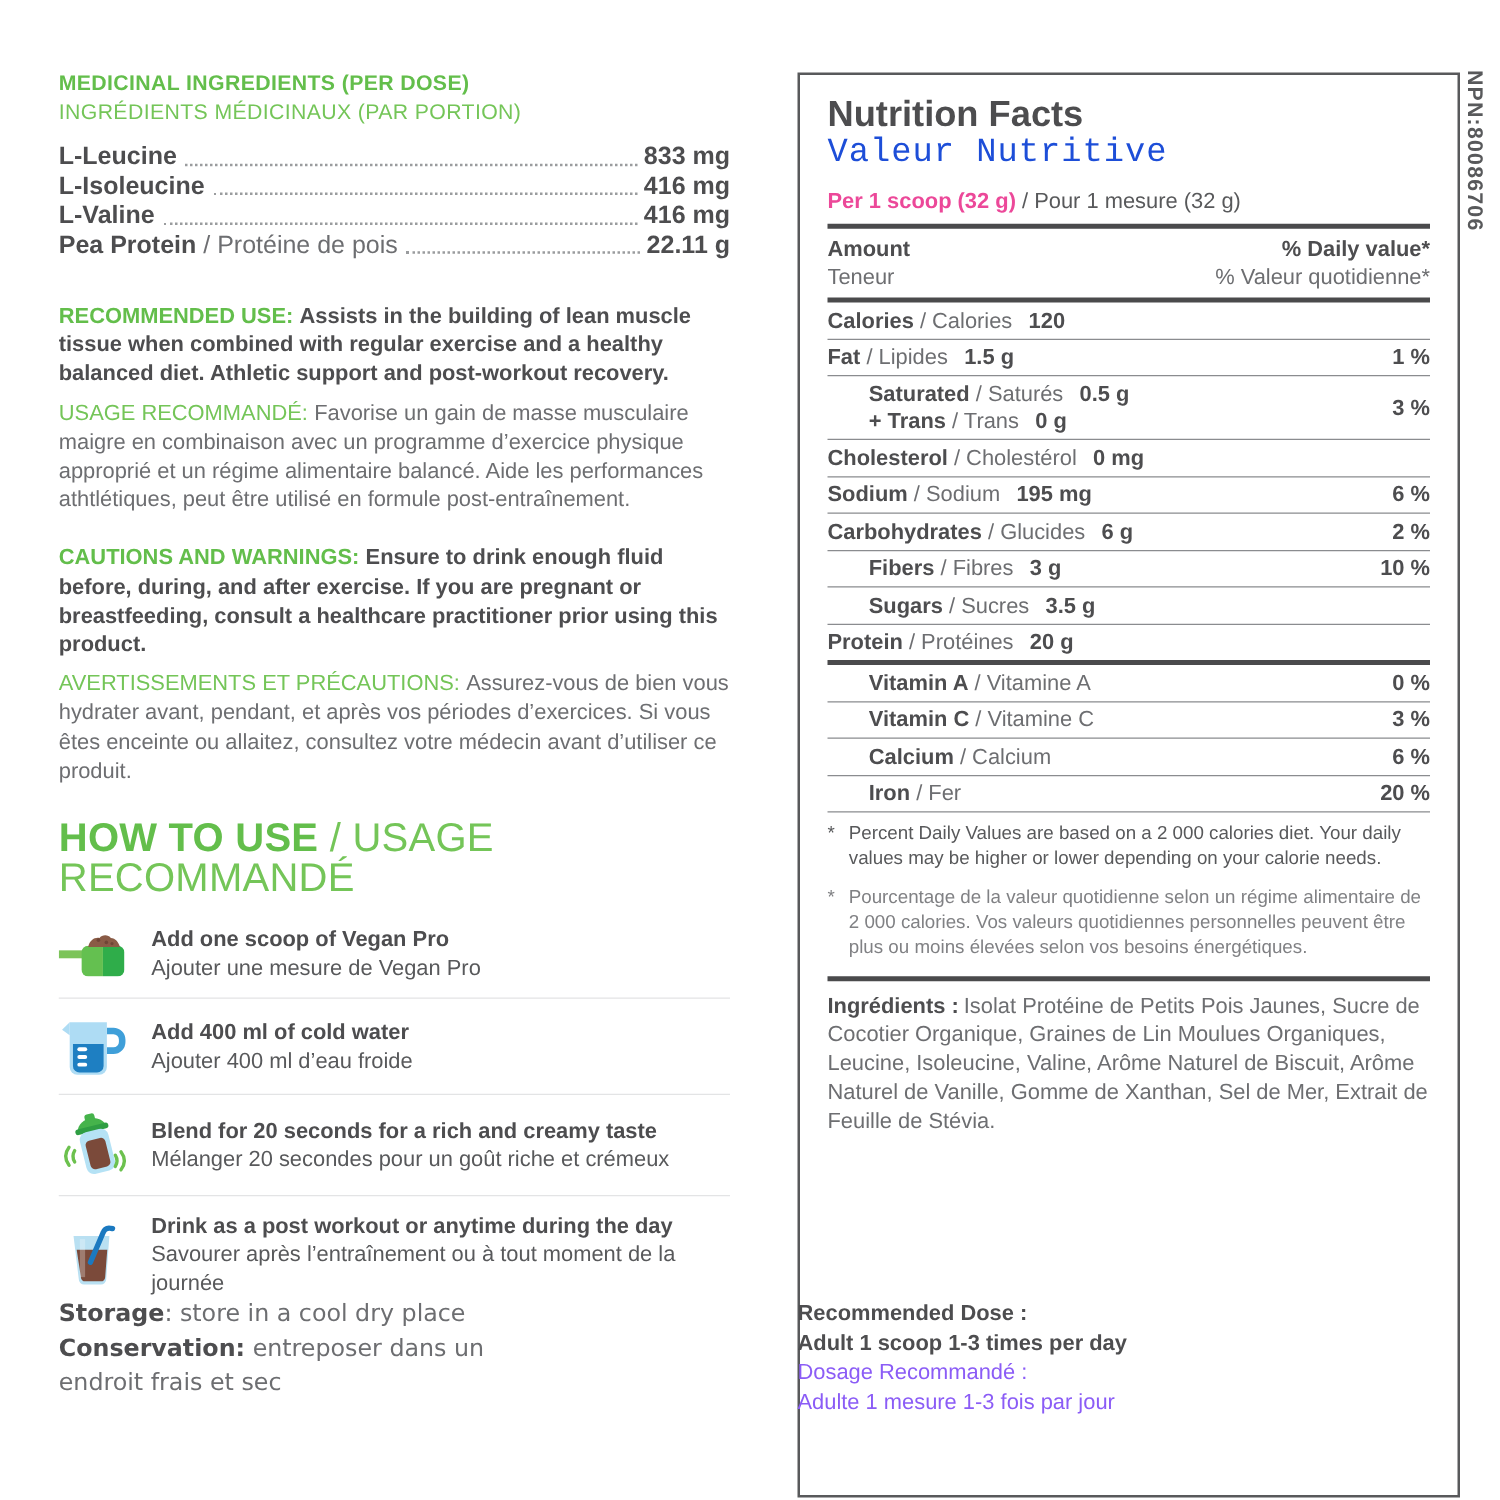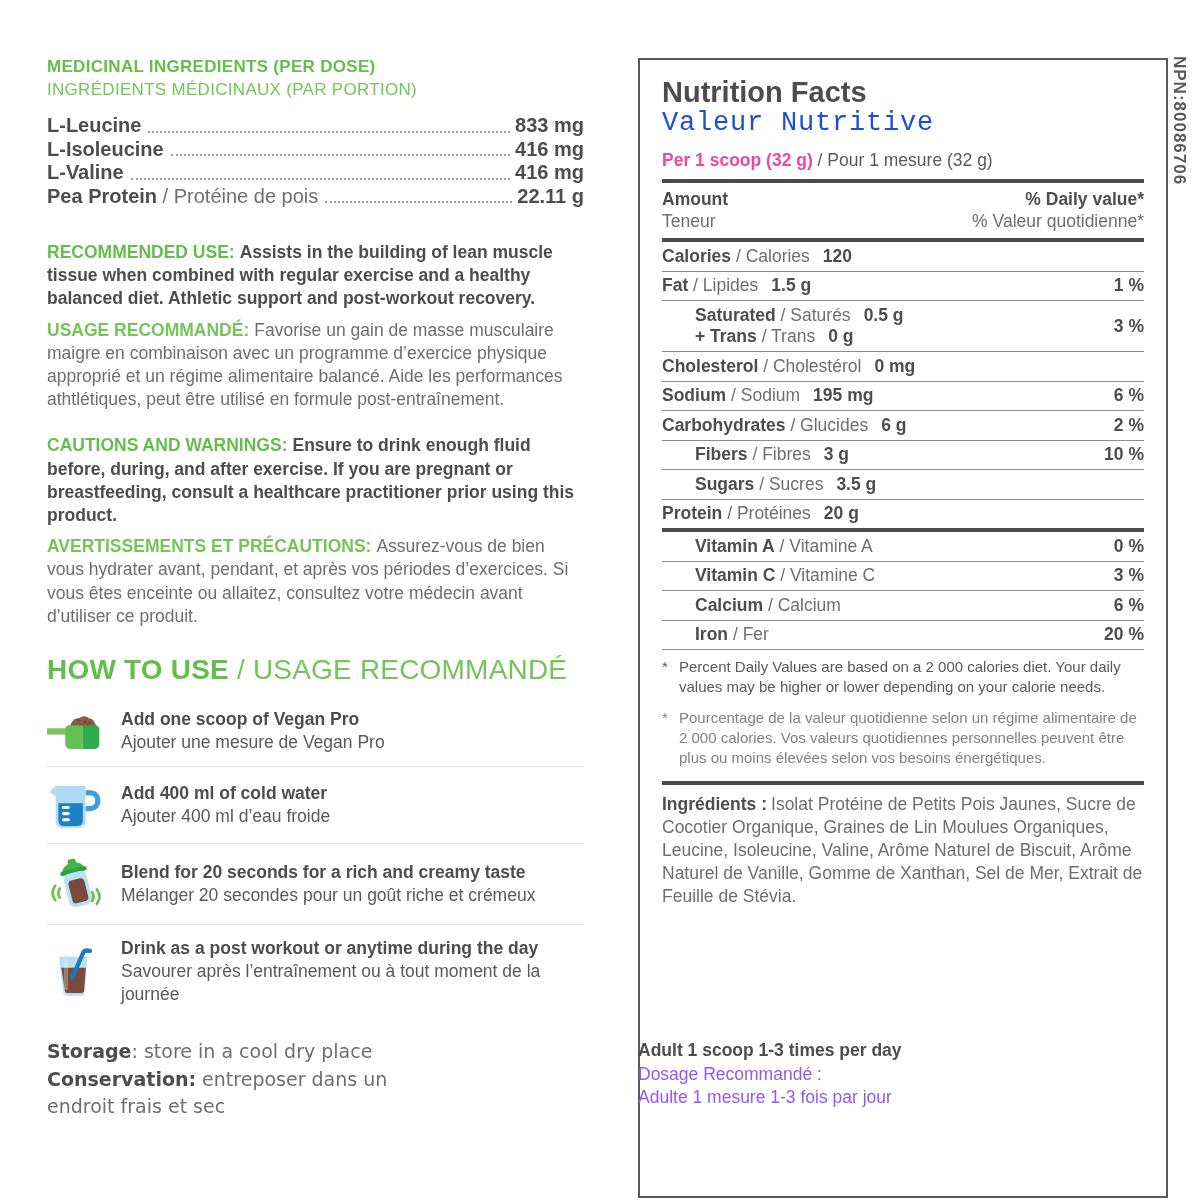--- a/index.html
+++ b/index.html
@@ -16,25 +16,25 @@
   .med-en { font-weight:700; color:#4D4D4F; white-space:nowrap; }
   .med-sep { color:#6D6E71; white-space:pre; }
   .med-fr { color:#6D6E71; white-space:nowrap; }
   .leader { flex:1; border-bottom:2px dotted #9A9C9E; margin:0 5px 5px 7px; min-width:20px; }
   .med-val { font-weight:700; color:#4D4D4F; white-space:nowrap; }
 
   .para { font-size:17.5px; line-height:23.2px; }
   .pt34 { margin-top:33px; } .pt7 { margin-top:8px; } .pt23 { margin-top:23px; }
   .plabel { margin-right:5px; }
   .g-bold { color:#63BE4B; font-weight:700; }
-  .g-reg  { color:#74C558; font-weight:700;text-align:right; }
+  .g-reg  { color:#74C558; font-weight:400;text-align:right; }
   .dark-bold { color:#4D4D4F; font-weight:700; }
   .gray-reg  { color:#6D6E71; font-weight:400; }
 
-  .htu { margin-top:26px; font-size:28px; line-height:32px; letter-spacing:.2px; }
+  .htu { margin-top:26px; font-size:32px; line-height:32px; letter-spacing:.2px; }
   .htu-en { color:#63BE4B; font-weight:700; }
   .htu-sep { color:#74C558; font-weight:400; }
   .htu-fr { color:#74C558; font-weight:400; }
 
   #steps { margin-top:10px; }
   .step { display:flex; align-items:center; padding:12px 0; }
   .step + .step { border-top:1.5px solid #E3E4E5; }
   .step-icon { flex:0 0 74px; display:flex; justify-content:flex-start; }
   .step-text { flex:1; }
   .step-en { font-size:17.5px; font-weight:700; color:#4D4D4F; line-height:23px; }
@@ -325,18 +325,19 @@
     <span>Pourcentage de la valeur quotidienne selon un régime alimentaire de 2 000 calories. Vos valeurs quotidiennes personnelles peuvent être plus ou moins élevées selon vos besoins énergétiques.</span>
   </div>
 
   <div class="bar mt"></div>
   <p class="ing fr">
     <span class="ing-label">Ingrédients :</span><span>Isolat Protéine de Petits Pois Jaunes, Sucre de Cocotier Organique, Graines de Lin Moulues Organiques, Leucine, Isoleucine, Valine, Arôme Naturel de Biscuit, Arôme Naturel de Vanille, Gomme de Xanthan, Sel de Mer, Extrait de Feuille de Stévia.</span>
   </p>
 </section>
 
 <section class="dose">
+  <div class="dl-b">Recommended Dose :</div>
   <div class="dl-b">Adult 1 scoop 1-3 times per day</div>
   <div class="dl-r">Dosage Recommandé :</div>
   <div class="dl-r">Adulte 1 mesure 1-3 fois par jour</div>
 </section>
 
 <div class="npn">NPN:80086706</div>
 
 </body></html>

